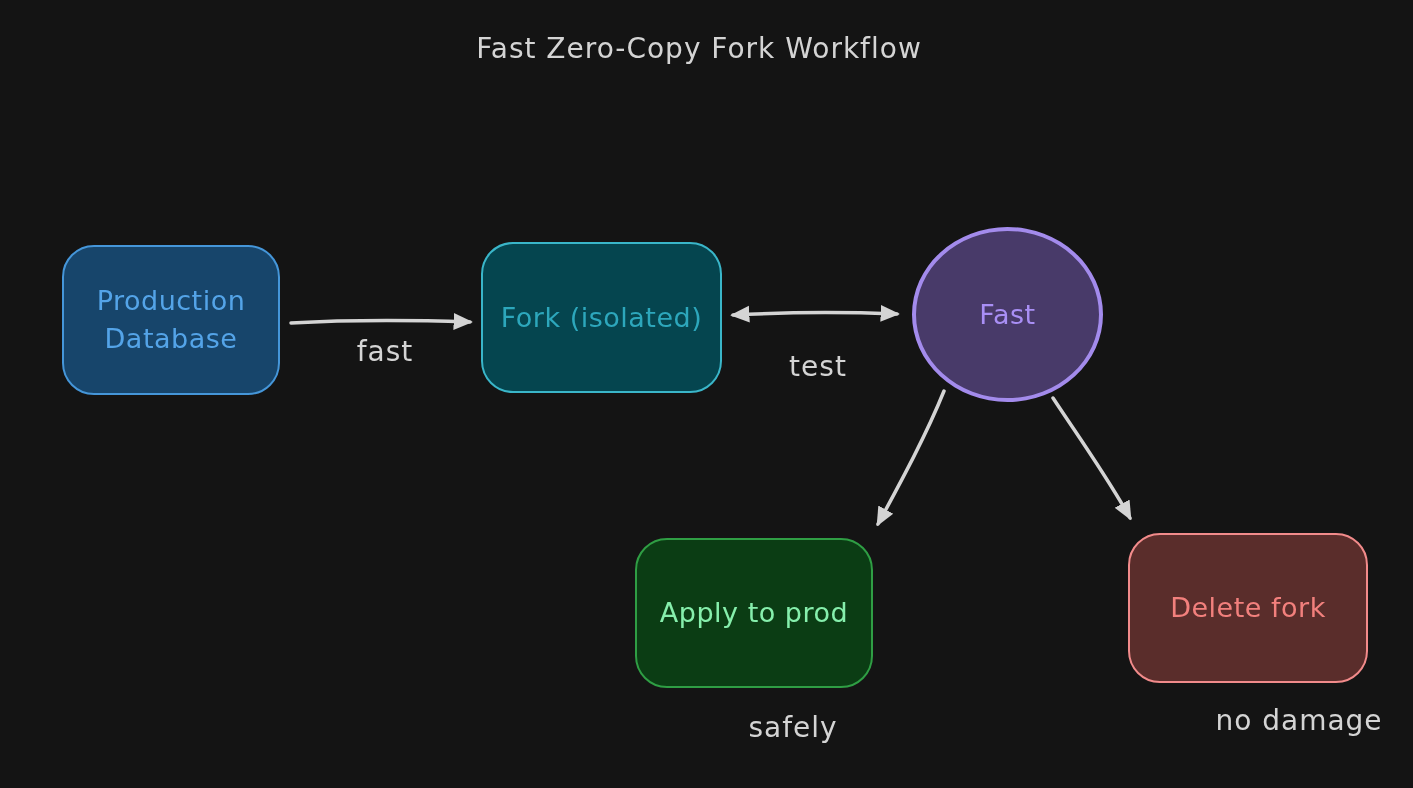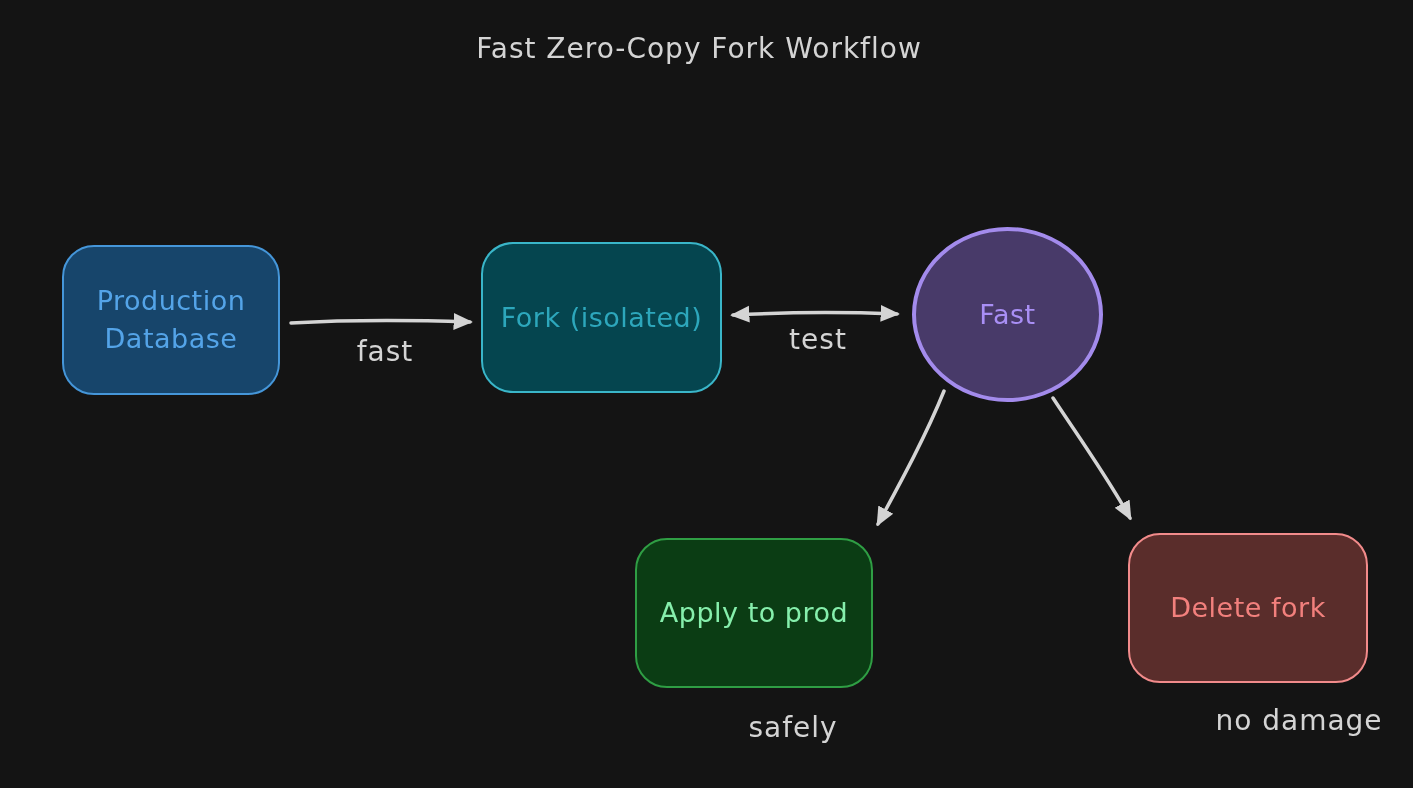--- a/index.html
+++ b/index.html
@@ -75,21 +75,21 @@
   }
   .edge-label {
     position: absolute;
     transform: translate(-50%, -50%);
     color: #d4d4d4;
     font-size: 28px;
     letter-spacing: 1px;
     white-space: nowrap;
   }
   #label-fast      { left: 385px;  top: 351px; }
-  #label-test      { left: 818px;  top: 339px; }
+  #label-test      { left: 818px;  top: 366px; }
   #label-safely    { left: 753px;  top: 727px; margin-left: 40px; }
   #label-no-damage { left: 1299px; top: 720px; }
 </style>
 </head>
 <body>
 
 <div class="canvas">
 
   <div class="title">Fast Zero-Copy Fork Workflow</div>
 

